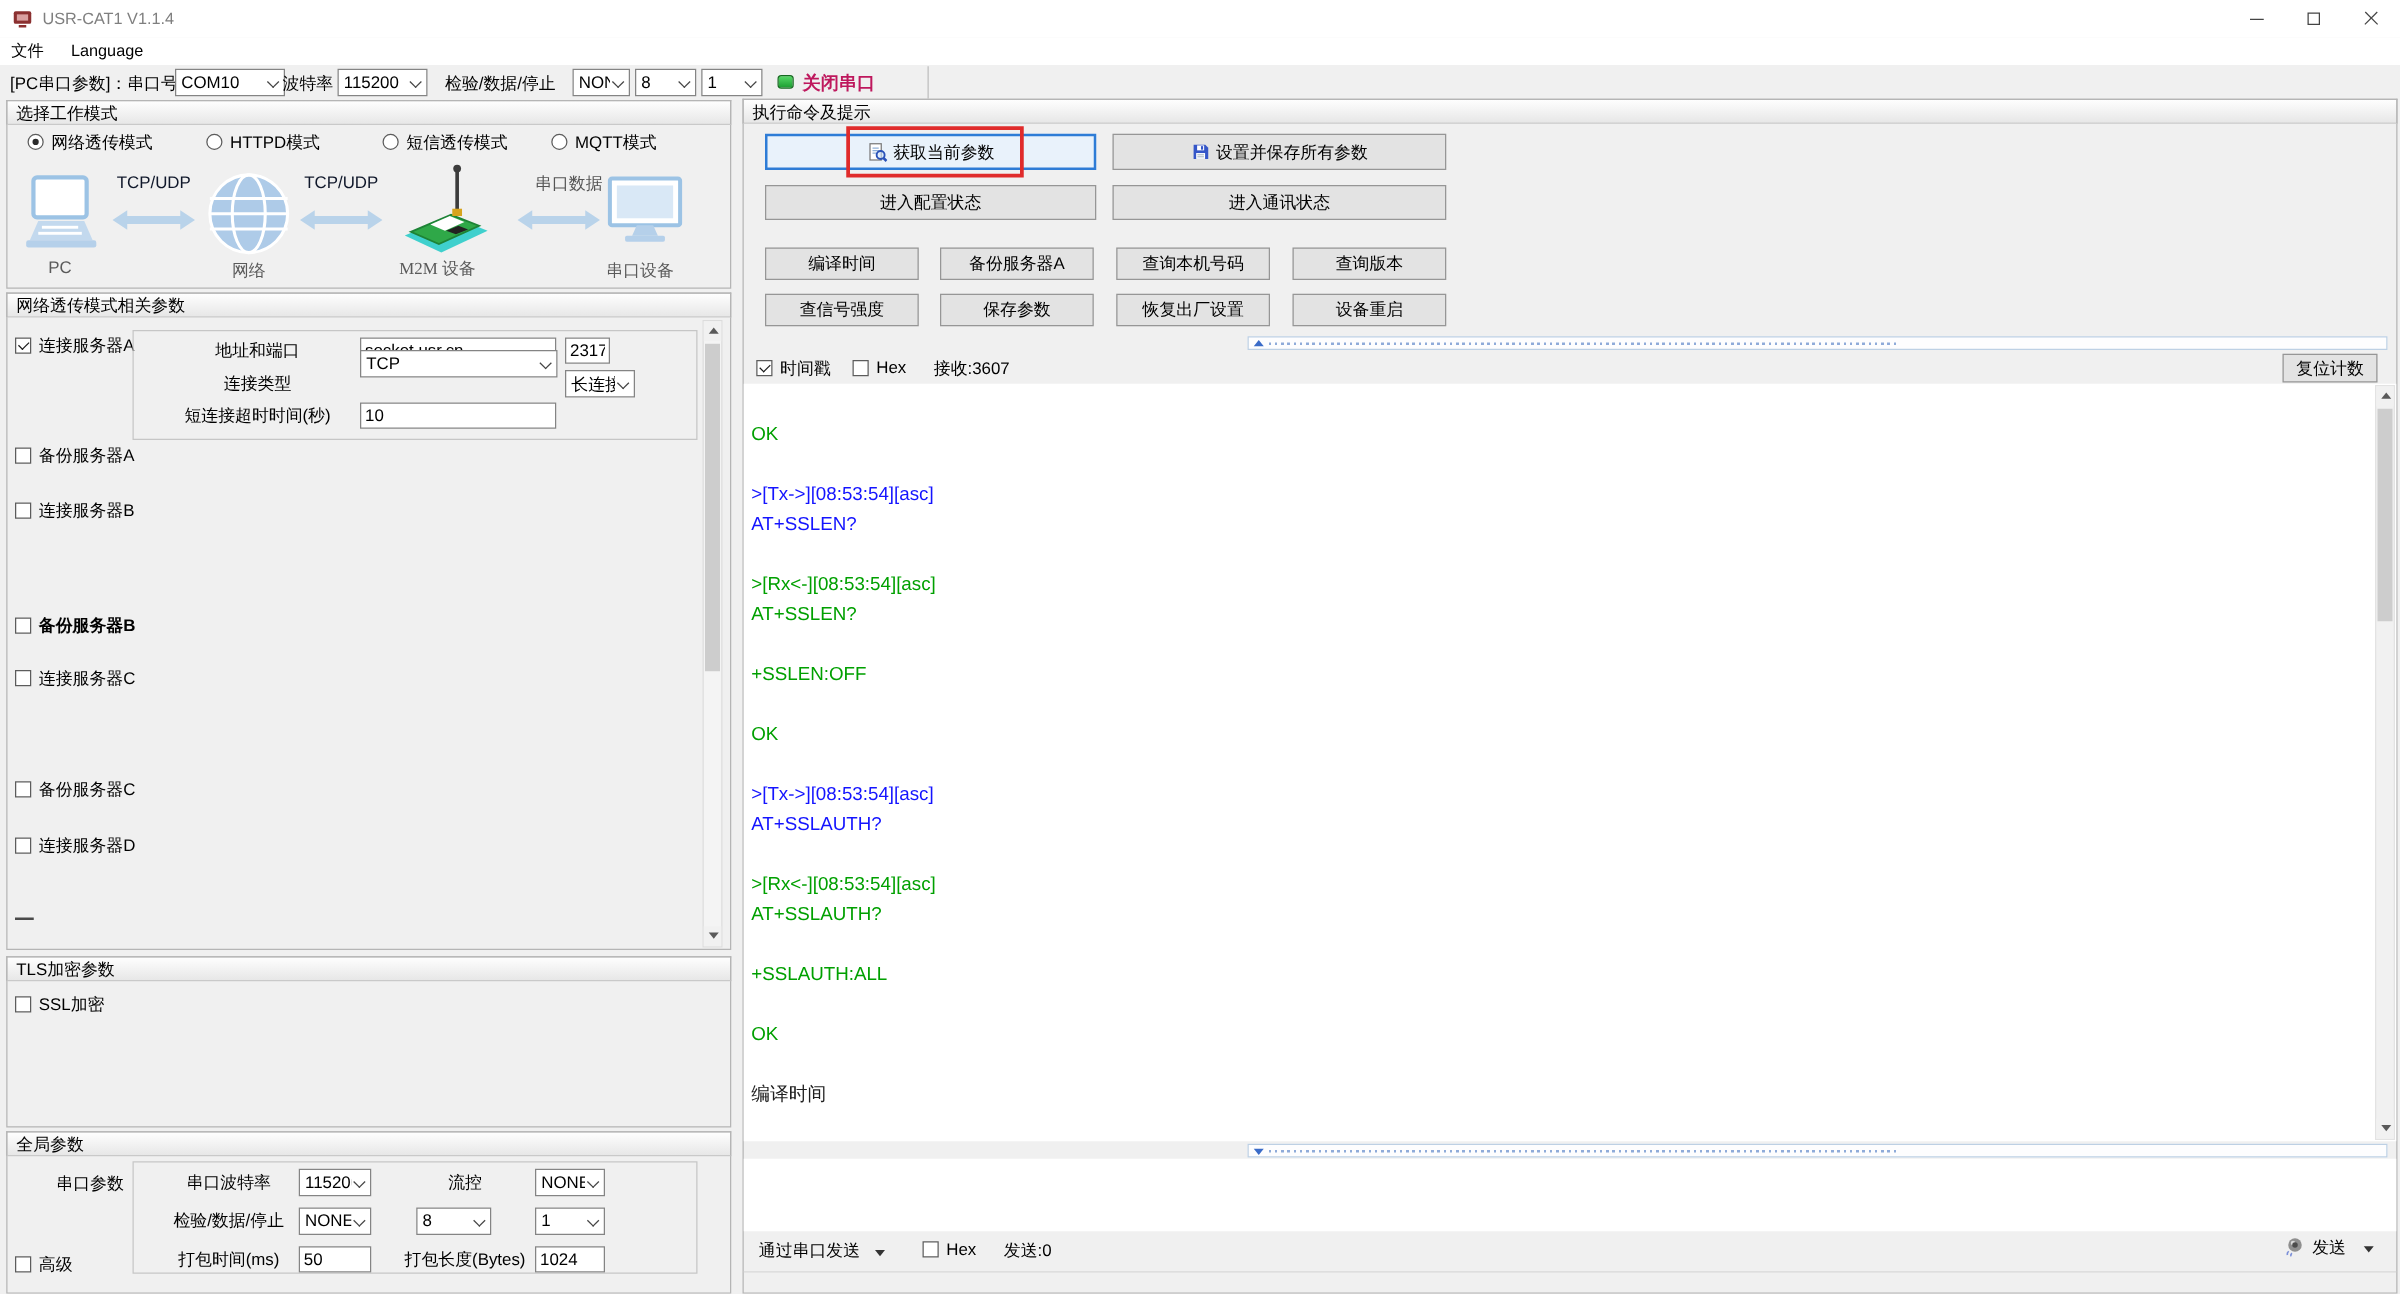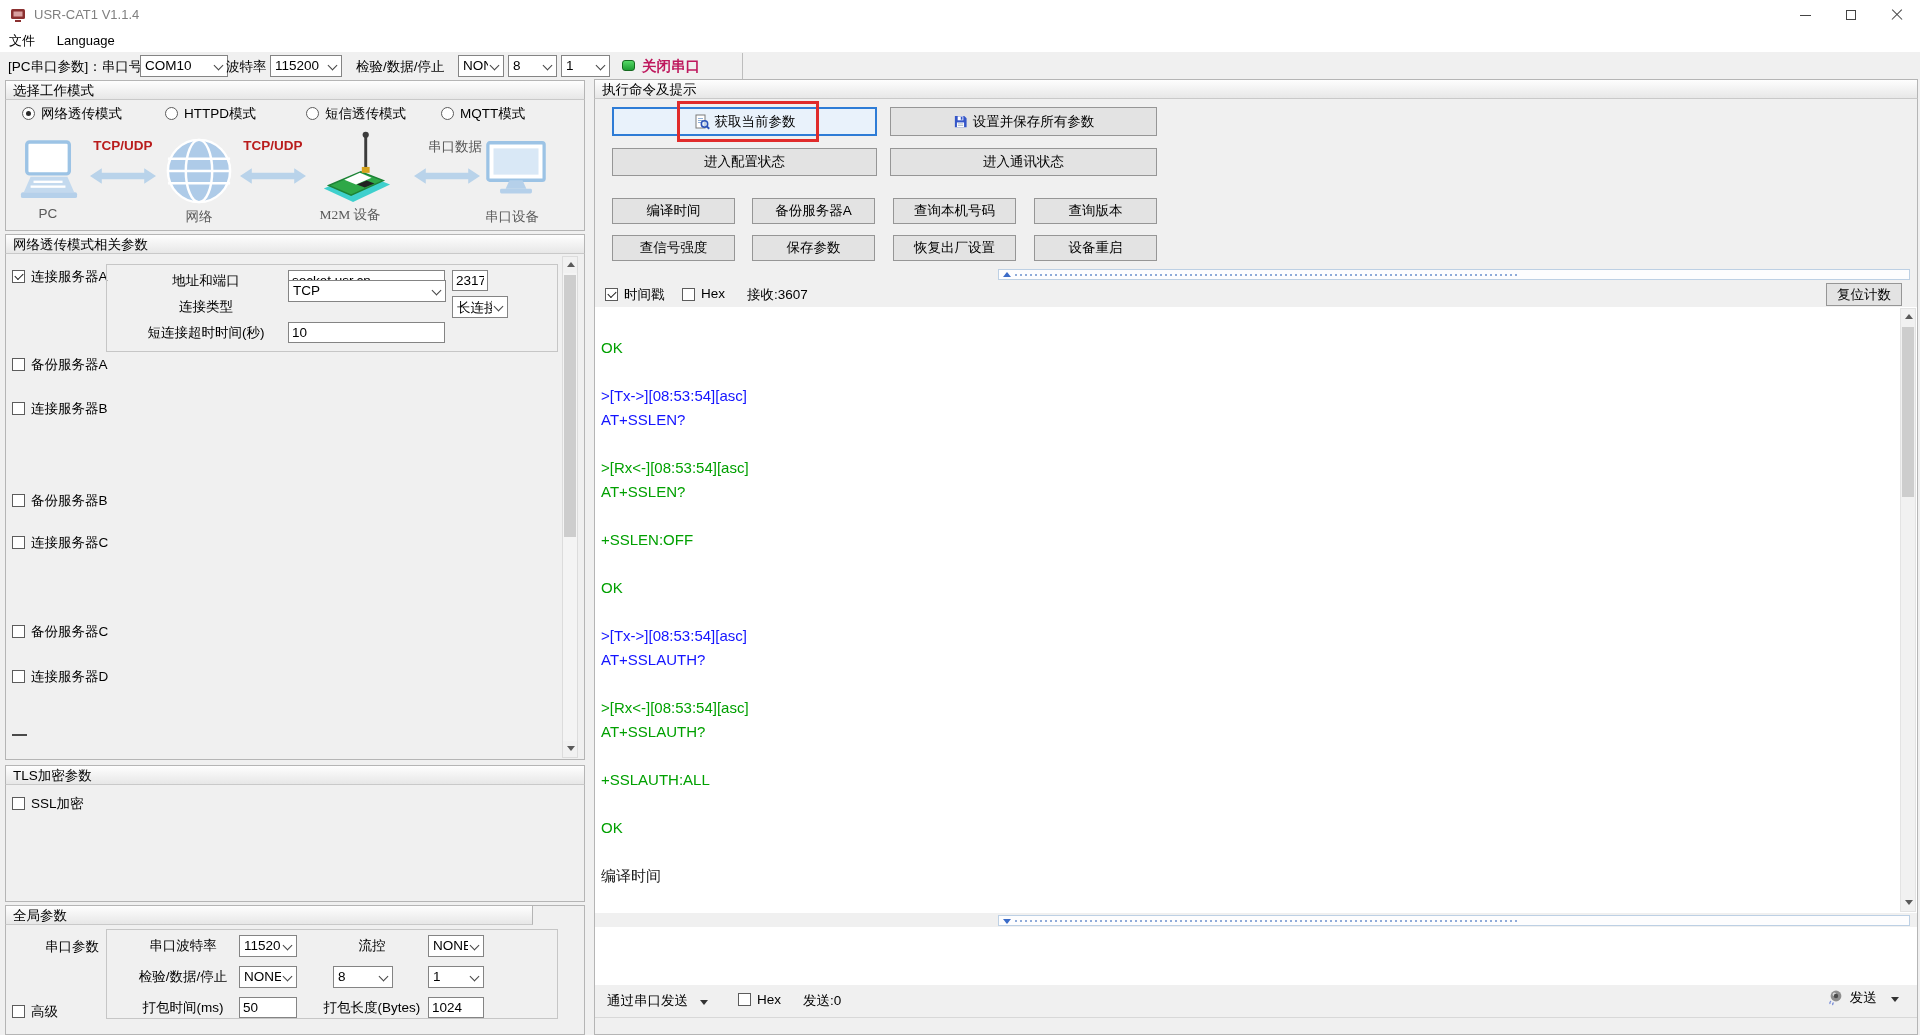--- a/index.html
+++ b/index.html
@@ -43,21 +43,21 @@
   .tri.up{left:4px;top:5px;border-left:4px solid transparent;border-right:4px solid transparent;border-bottom:5px solid #5a5a5a}
   .tri.down{left:4px;top:5px;border-left:4px solid transparent;border-right:4px solid transparent;border-top:5px solid #5a5a5a}
   .sb-thumb{position:absolute;left:1px;background:#cdcdcd}
   .splitter{position:absolute;height:11px;background:#fdfdfe;border:1px solid #bdd0e4}
   .spl-tri-up{position:absolute;left:4px;top:2px;width:0;height:0;border-left:4px solid transparent;border-right:4px solid transparent;border-bottom:5px solid #3a6bc8}
   .spl-tri-down{position:absolute;left:4px;top:3px;width:0;height:0;border-left:4px solid transparent;border-right:4px solid transparent;border-top:5px solid #3a6bc8}
   .spl-dots{position:absolute;left:16px;top:4px;height:2px;width:505px;background:repeating-linear-gradient(90deg,#8fabd9 0 2px,transparent 2px 5px)}
   .caret-down{display:inline-block;width:0;height:0;border-left:4px solid transparent;border-right:4px solid transparent;border-top:5px solid #333}
   
   .diag-lbl{position:absolute;color:#5a5a5a;transform:translateX(-50%);white-space:nowrap}
-  .link-lbl{position:absolute;font-weight:bold;color:#b91c1c;transform:translateX(-50%);white-space:nowrap}
+  .link-lbl{position:absolute;font-weight:normal;color:#0f172a;transform:translateX(-50%);white-space:nowrap}
   
   .log-area{position:absolute;background:#fff}
   .log-line{height:24px;line-height:24px;font-size:15px;white-space:pre}
   .led{position:absolute;width:13px;height:11px;border-radius:3px;border:1px solid #15691f;background:linear-gradient(#55d866,#1d9e32)}
   .close-port-text{position:absolute;font-weight:bold;font-size:14.5px;color:#be185d}
   .annotation{position:absolute;border:3px solid #e02b2b;z-index:6;pointer-events:none}
   .dash{position:absolute;width:15px;height:2px;background:#4a4a4a}
 </style>
 </head>
 <body>
@@ -199,21 +199,21 @@
 </div>
 <span class="rlbl" style="left:130px;top:324px;width:152px">短连接超时时间(秒)</span>
 <input class="tb" style="left: 288px; top: 322px; width: 157px;" value="10">
 
 <div id="server-checkboxes">
     <span class="checkbox" style="left: 12px; top: 358px;"></span>
     <span class="lbl" style="left: 31px; top: 356px;">备份服务器A</span>
     <span class="checkbox" style="left: 12px; top: 402px;"></span>
     <span class="lbl" style="left: 31px; top: 400px;">连接服务器B</span>
     <span class="checkbox" style="left: 12px; top: 494px;"></span>
-    <span class="lbl" style="left: 31px; top: 492px;">备份服务器B</span>
+    <span class="lbl" style="left: 31px; top: 492px; font-weight: bold;">备份服务器B</span>
     <span class="checkbox" style="left: 12px; top: 536px;"></span>
     <span class="lbl" style="left: 31px; top: 534px;">连接服务器C</span>
     <span class="checkbox" style="left: 12px; top: 625px;"></span>
     <span class="lbl" style="left: 31px; top: 623px;">备份服务器C</span>
     <span class="checkbox" style="left: 12px; top: 670px;"></span>
     <span class="lbl" style="left: 31px; top: 668px;">连接服务器D</span>
   </div>
 <div class="dash" style="left:12px;top:734px"></div>
 
 <div class="sbv" style="left:562px;top:256px;width:16px;height:502px">
@@ -225,21 +225,21 @@
       <span class="tri down"></span>
     </div>
 </div>
 
 <div class="group" style="left:5px;top:765px;width:580px;height:137px"></div>
 <div class="group-header" style="left:5px;top:765px;width:580px">TLS加密参数</div>
 <span class="checkbox" style="left:12px;top:797px"></span>
 <span class="lbl" style="left:31px;top:795px">SSL加密</span>
 
 <div class="group" style="left:5px;top:905px;width:580px;height:130px"></div>
-<div class="group-header" style="left:5px;top:905px;width:528px">全局参数</div>
+<div class="group-header" style="left:5px;top:905px;width:580px">全局参数</div>
 <span class="lbl" style="left:45px;top:938px">串口参数</span>
 <div class="pbox" style="left:106px;top:929px;width:452px;height:90px"></div>
 
 <span class="rlbl" style="left:133px;top:937px;width:100px">串口波特率</span>
 <div class="combo abs" style="left:239px;top:935px;width:58px">
   <span class="combo-text">115200</span>
     <span class="combo-arrow"></span>
 </div>
 <span class="rlbl" style="left:320px;top:937px;width:104px">流控</span>
 <div class="combo abs" style="left:428px;top:935px;width:56px">

